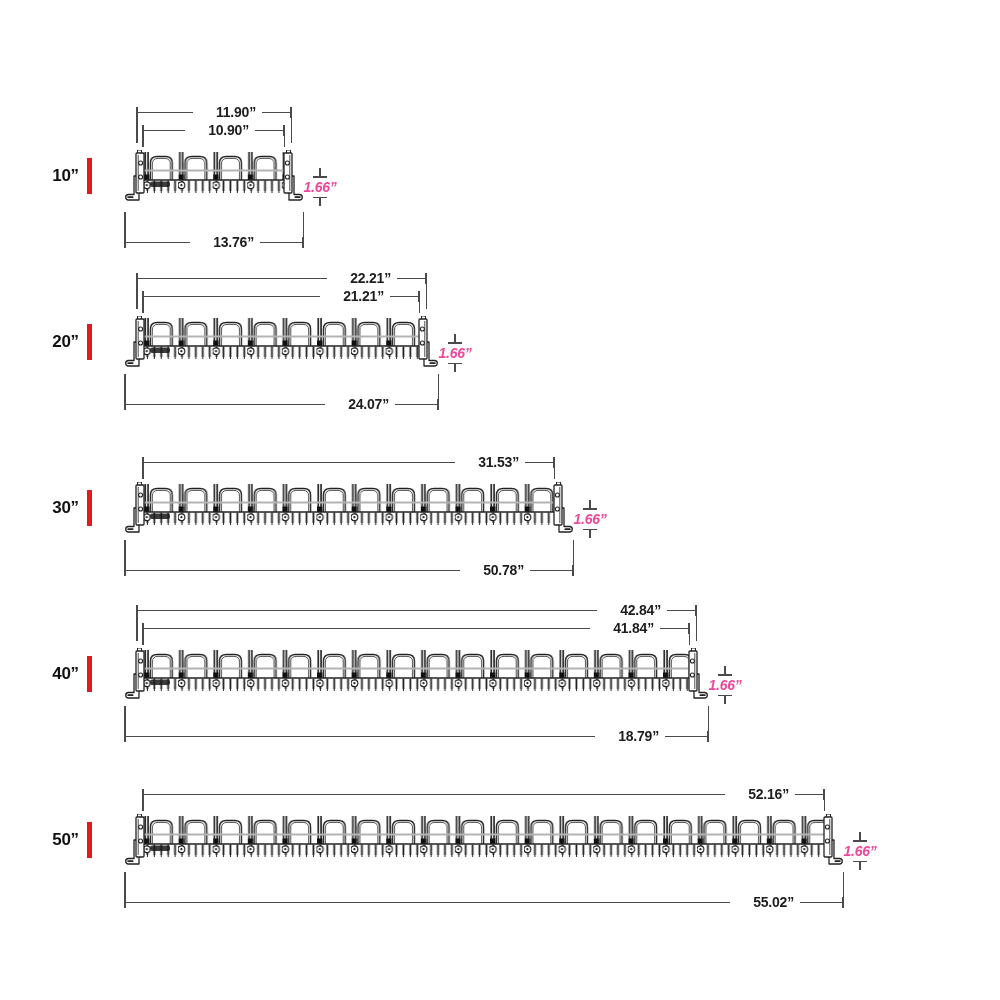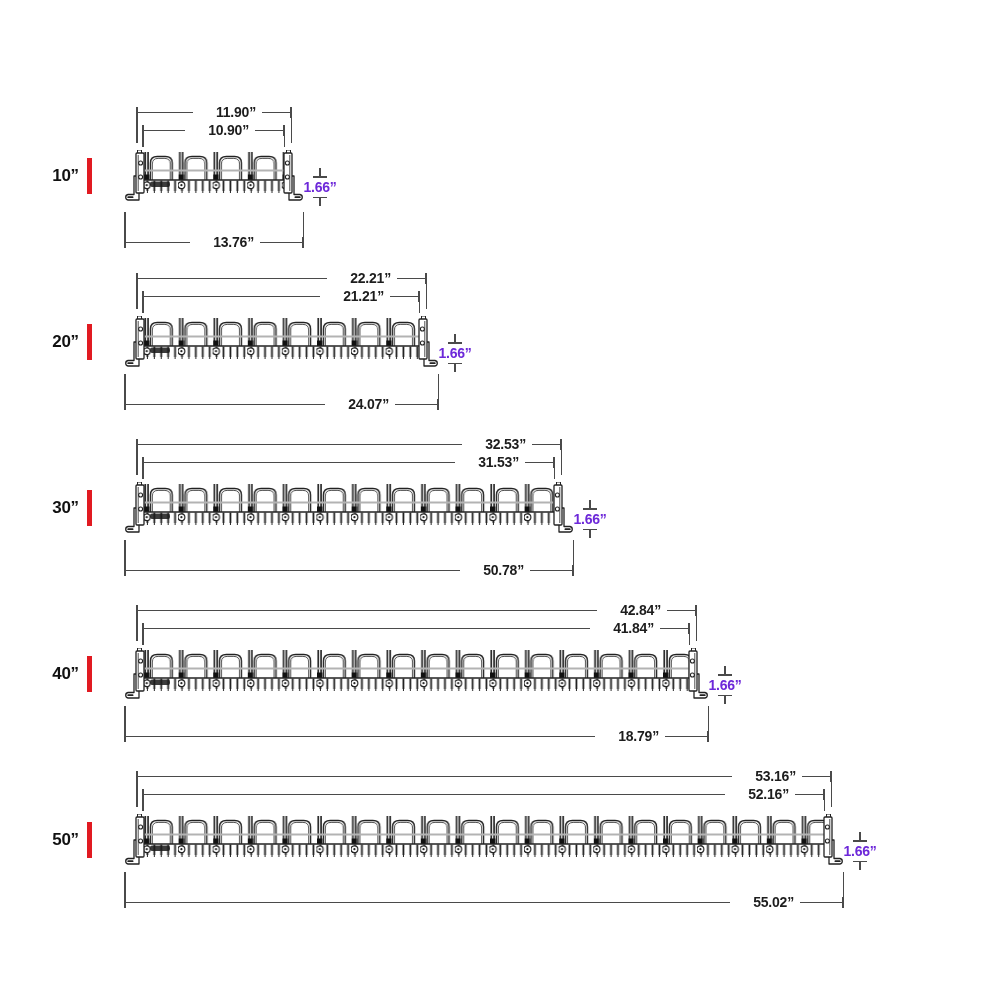--- a/index.html
+++ b/index.html
@@ -24,21 +24,21 @@
   .dim .ext{position:absolute;width:1.5px;background:#4a4a4a;}
   .dim .ext.l{left:0;}
   .dim .ext.r{right:0;}
   .ext.down{top:9px;height:30px;}
   .ext.down.sh{height:16px;}
   .ext.up{top:-22px;height:34px;}
   
   .hdim{position:absolute;width:46px;display:flex;flex-direction:column;align-items:center;}
   .hdim .vstub{width:1.5px;height:8px;background:#4a4a4a;}
   .hdim .htick{width:14px;height:1.6px;background:#4a4a4a;}
-  .hdim .txt{font-size:14px;font-weight:700;color:#6d28d9;letter-spacing:-0.2px;line-height:19px;white-space:nowrap;}
+  .hdim .txt{font-size:14px;font-weight:700;color:#ec4899;letter-spacing:-0.2px;line-height:19px;white-space:nowrap;font-style:italic;}
   
   .sizelab{position:absolute;left:36px;width:72px;height:36px;display:flex;justify-content:center;align-items:center;gap:8px;}
   .sizelab .txt{font-size:17px;font-weight:800;color:#111;letter-spacing:-0.3px;}
   .sizelab .redbar{width:5px;height:36px;background:#e11a21;}
   .bar{position:absolute;}
 </style>
 </head>
 <body>
 
 <svg width="0" height="0" style="position:absolute" aria-hidden="true">
@@ -164,27 +164,20 @@
       <b class="txt">24.07”</b>
       <i class="ln stub" style="width:44px"></i>
     <i class="ext l up"></i>
       <i class="ext r up"></i>
   </div>
 
   <div class="sizelab" style="top:490px">
     <span class="txt">30”</span>
     <span class="redbar"></span>
   </div>
-  <div class="dim" style="left:136px;top:436px;width:426px">
-    <i class="ln grow"></i>
-      <b class="txt">32.53”</b>
-      <i class="ln stub"></i>
-    <i class="ext l down"></i>
-      <i class="ext r down"></i>
-  </div>
   <div class="dim" style="left:142px;top:454px;width:413px">
     <i class="ln grow"></i>
       <b class="txt">31.53”</b>
       <i class="ln stub"></i>
     <i class="ext l down sh"></i>
       <i class="ext r down sh"></i>
   </div>
   <svg class="bar" style="left:124px;top:482px" width="450" height="56" viewBox="0 0 450 56">
     <use href="#bracketL"></use>
     <use href="#bracketL" transform="translate(450,0) scale(-1,1)"></use>
@@ -256,27 +249,20 @@
       <b class="txt">18.79”</b>
       <i class="ln stub" style="width:44px"></i>
     <i class="ext l up"></i>
       <i class="ext r up"></i>
   </div>
 
   <div class="sizelab" style="top:822px">
     <span class="txt">50”</span>
     <span class="redbar"></span>
   </div>
-  <div class="dim" style="left:136px;top:768px;width:696px">
-    <i class="ln grow"></i>
-      <b class="txt">53.16”</b>
-      <i class="ln stub"></i>
-    <i class="ext l down"></i>
-      <i class="ext r down"></i>
-  </div>
   <div class="dim" style="left:142px;top:786px;width:683px">
     <i class="ln grow"></i>
       <b class="txt">52.16”</b>
       <i class="ln stub"></i>
     <i class="ext l down sh"></i>
       <i class="ext r down sh"></i>
   </div>
   <svg class="bar" style="left:124px;top:814px" width="720" height="56" viewBox="0 0 720 56">
     <use href="#bracketL"></use>
     <use href="#bracketL" transform="translate(720,0) scale(-1,1)"></use>

